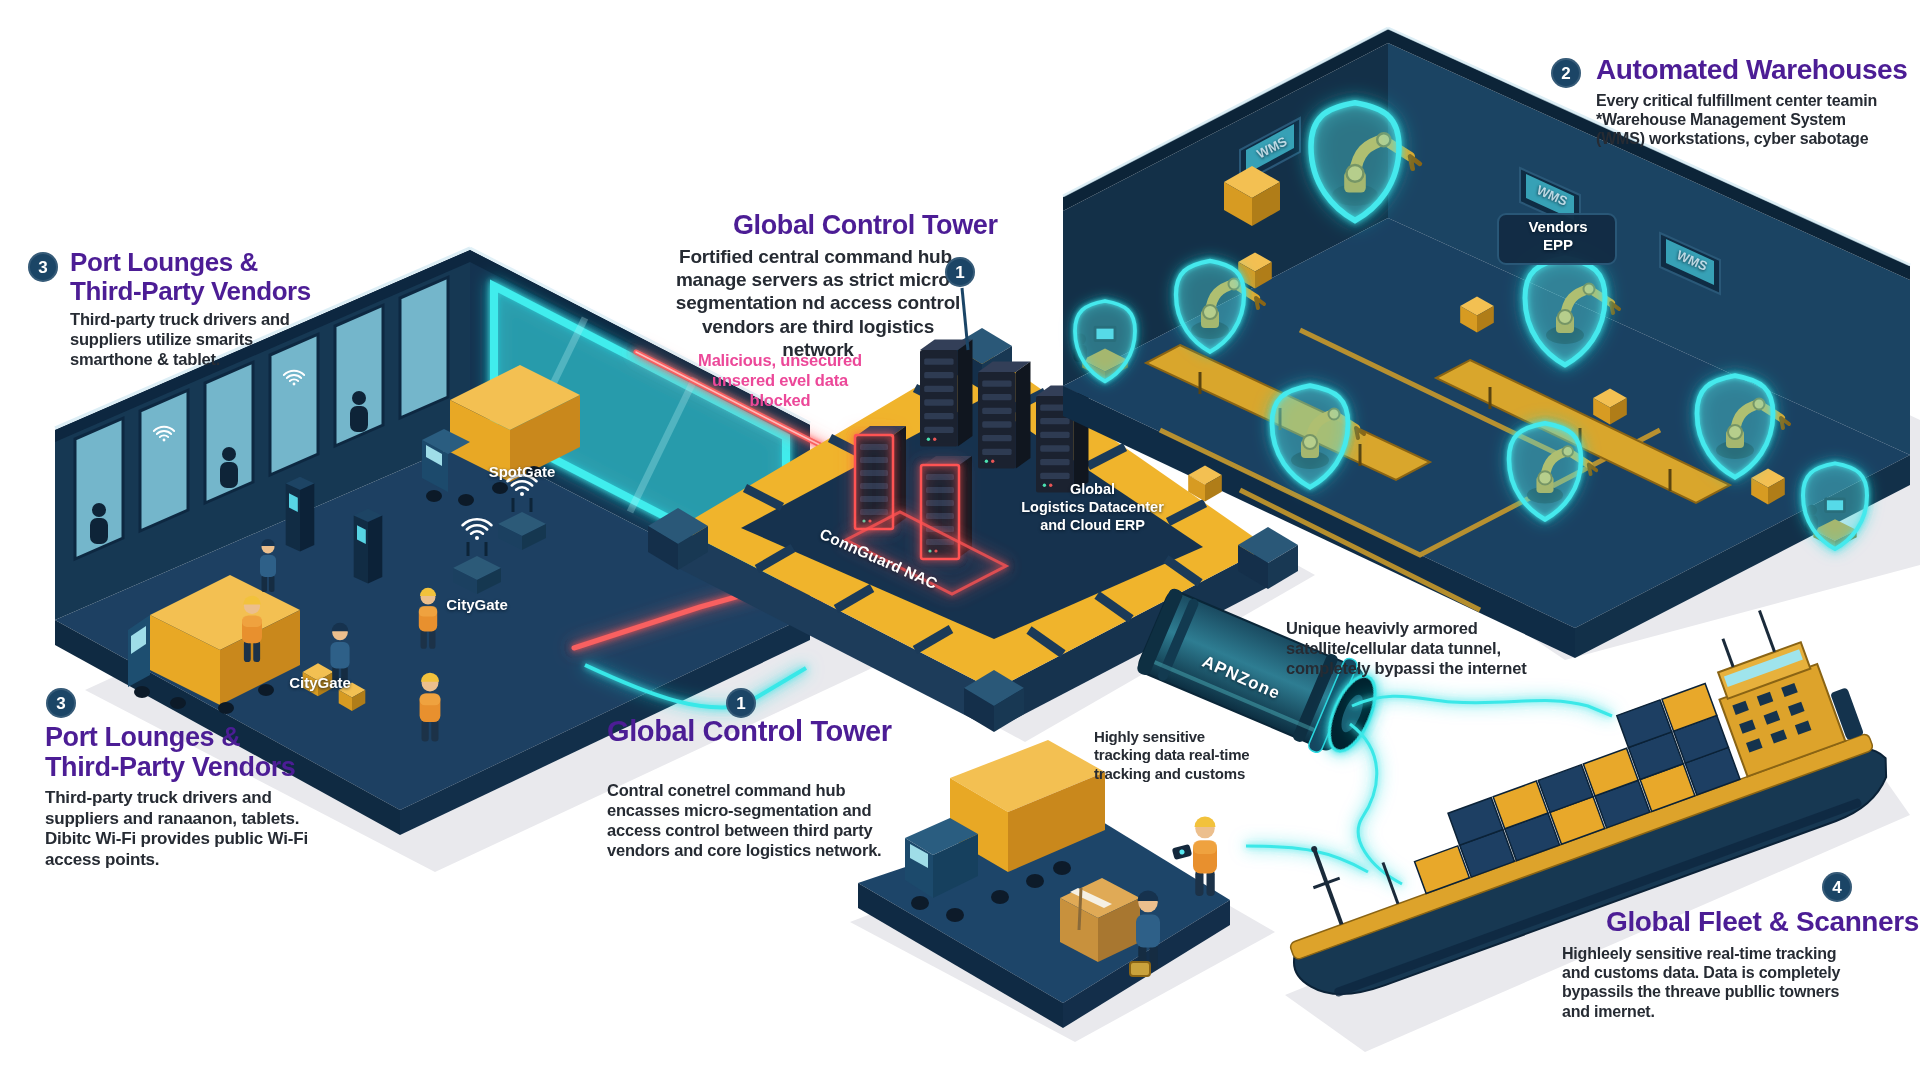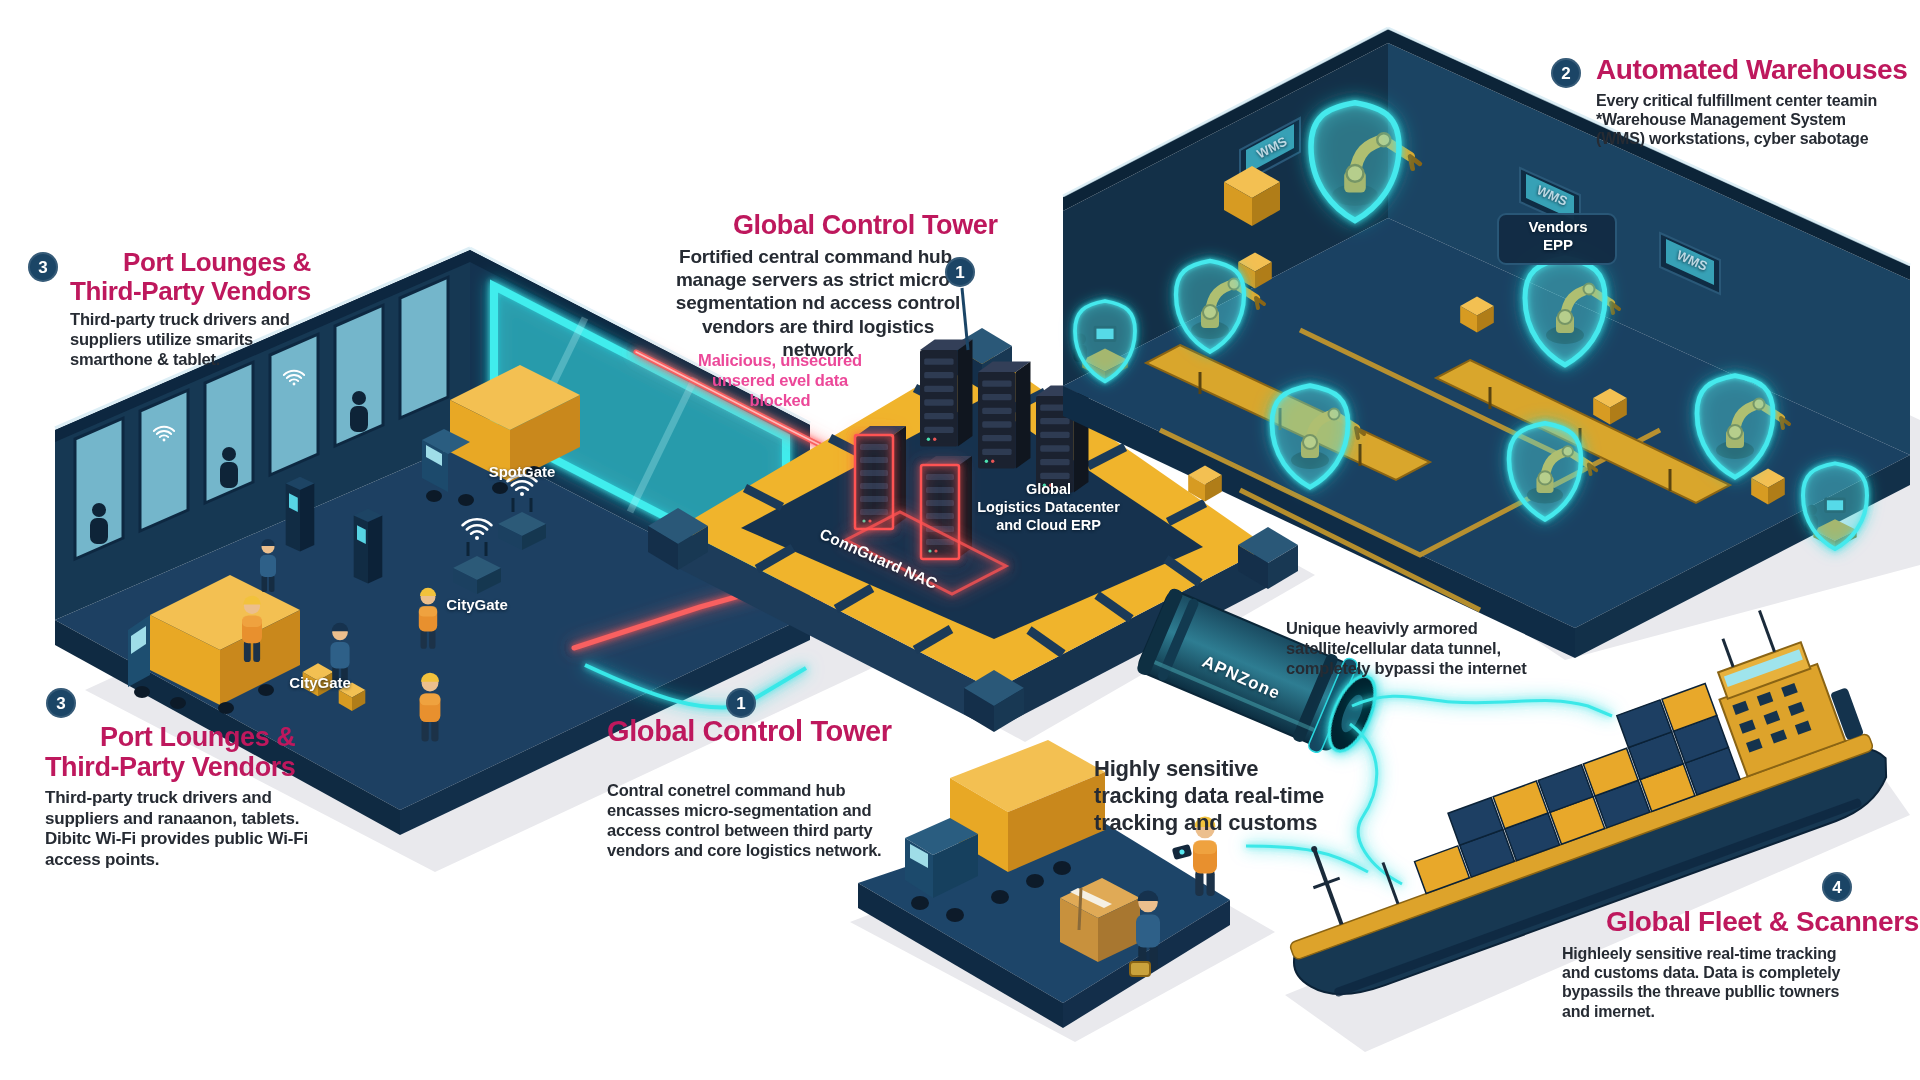--- a/index.html
+++ b/index.html
@@ -1,22 +1,22 @@
 <!DOCTYPE html>
 <html><head>
 <meta charset="utf-8">
 <style>
   html,body{margin:0;padding:0;background:#ffffff;overflow:hidden;}
   .stage{position:relative;width:1920px;height:1080px;background:#ffffff;font-family:"Liberation Sans",sans-serif;}
   svg.scene{position:absolute;left:0;top:0;}
   .badge{position:absolute;width:30px;height:30px;border-radius:50%;background:#1b4566;color:#fff;
          font:800 17px/1 "Liberation Sans",sans-serif;display:flex;align-items:center;justify-content:center;
          box-shadow:inset 0 0 0 2px rgba(255,255,255,.12);}
-  .title{position:absolute;font:800 27px/1.12 "Liberation Sans",sans-serif;color:#be185d;
-         letter-spacing:-0.4px;white-space:pre-line;text-align:right;}
+  .title{position:absolute;font:800 27px/1.12 "Liberation Sans",sans-serif;color:#4c1d95;
+         letter-spacing:-0.4px;white-space:pre-line;}
   .bodytext{position:absolute;font:700 16.5px/1.22 "Liberation Sans",sans-serif;color:#262b33;
          white-space:pre-line;letter-spacing:-0.2px;}
   .wlabel{position:absolute;font:700 15px/1.2 "Liberation Sans",sans-serif;color:#ffffff;text-align:center;
          white-space:pre-line;text-shadow:0 1px 3px rgba(4,20,35,.75);}
   .redtext{color:#ec4899;text-align:center;}
   .shield{fill:rgba(126,232,242,.14);stroke:#45e9ed;stroke-width:5;}
 </style>
 </head>
 <body>
 
@@ -477,29 +477,29 @@
 <div class="badge" style="left:1822px;top:872px;">4</div>
 <div class="title" style="left:1562px;top:906px;font-size:28px;margin-left:44px;">Global Fleet &amp; Scanners</div>
 <div class="bodytext" style="left:1286px;top:618px;font-size:16.5px;">Unique heavivly armored
 satellite/cellular data tunnel,
 completely bypassi the internet</div>
 
 <div class="bodytext" style="left:1562px;top:944px;font-size:16px;line-height:1.2;">Highleely sensitive real-time tracking
 and customs data. Data is completely
 bypassils the threave publlic towners
 and imernet.</div>
-<div class="bodytext" style="left:1094px;top:728px;font-size:22px;margin-top:28px;">Highly sensitive
+<div class="bodytext" style="left:1094px;top:728px;font-size:15px;">Highly sensitive
 tracking data real-time
 tracking and customs</div>
 
 <div class="wlabel" style="left:462px;top:463px;width:120px;">SpotGate</div>
 <div class="wlabel" style="left:417px;top:596px;width:120px;">CityGate</div>
 <div class="wlabel" style="left:260px;top:674px;width:120px;">CityGate</div>
 <div class="wlabel" style="left:796px;top:550px;width:165px;font-size:15.5px;letter-spacing:.3px;transform:rotate(24deg);">ConnGuard NAC</div>
-<div class="wlabel" style="left:961px;top:480px;width:175px;font-size:14.5px;line-height:1.25;">Global
+<div class="wlabel" style="left:1005px;top:480px;width:175px;font-size:14.5px;line-height:1.25;">Global
 Logistics Datacenter
 and Cloud ERP</div>
 <div class="wlabel" style="left:1499px;top:218px;width:118px;font-size:15px;">Vendors
 EPP</div>
 <div class="wlabel" style="left:1176px;top:668px;width:130px;font-size:17px;letter-spacing:1px;transform:rotate(24deg);">APNZone</div>
 <div class="wlabel" style="left:1242px;top:140px;width:60px;font-size:13px;color:rgba(215,235,245,.85);transform:rotate(-27deg);">WMS</div>
 <div class="wlabel" style="left:1522px;top:188px;width:60px;font-size:13px;color:rgba(215,235,245,.85);transform:rotate(24deg);">WMS</div>
 <div class="wlabel" style="left:1662px;top:253px;width:60px;font-size:13px;color:rgba(215,235,245,.85);transform:rotate(24deg);">WMS</div>
 
 </div>

